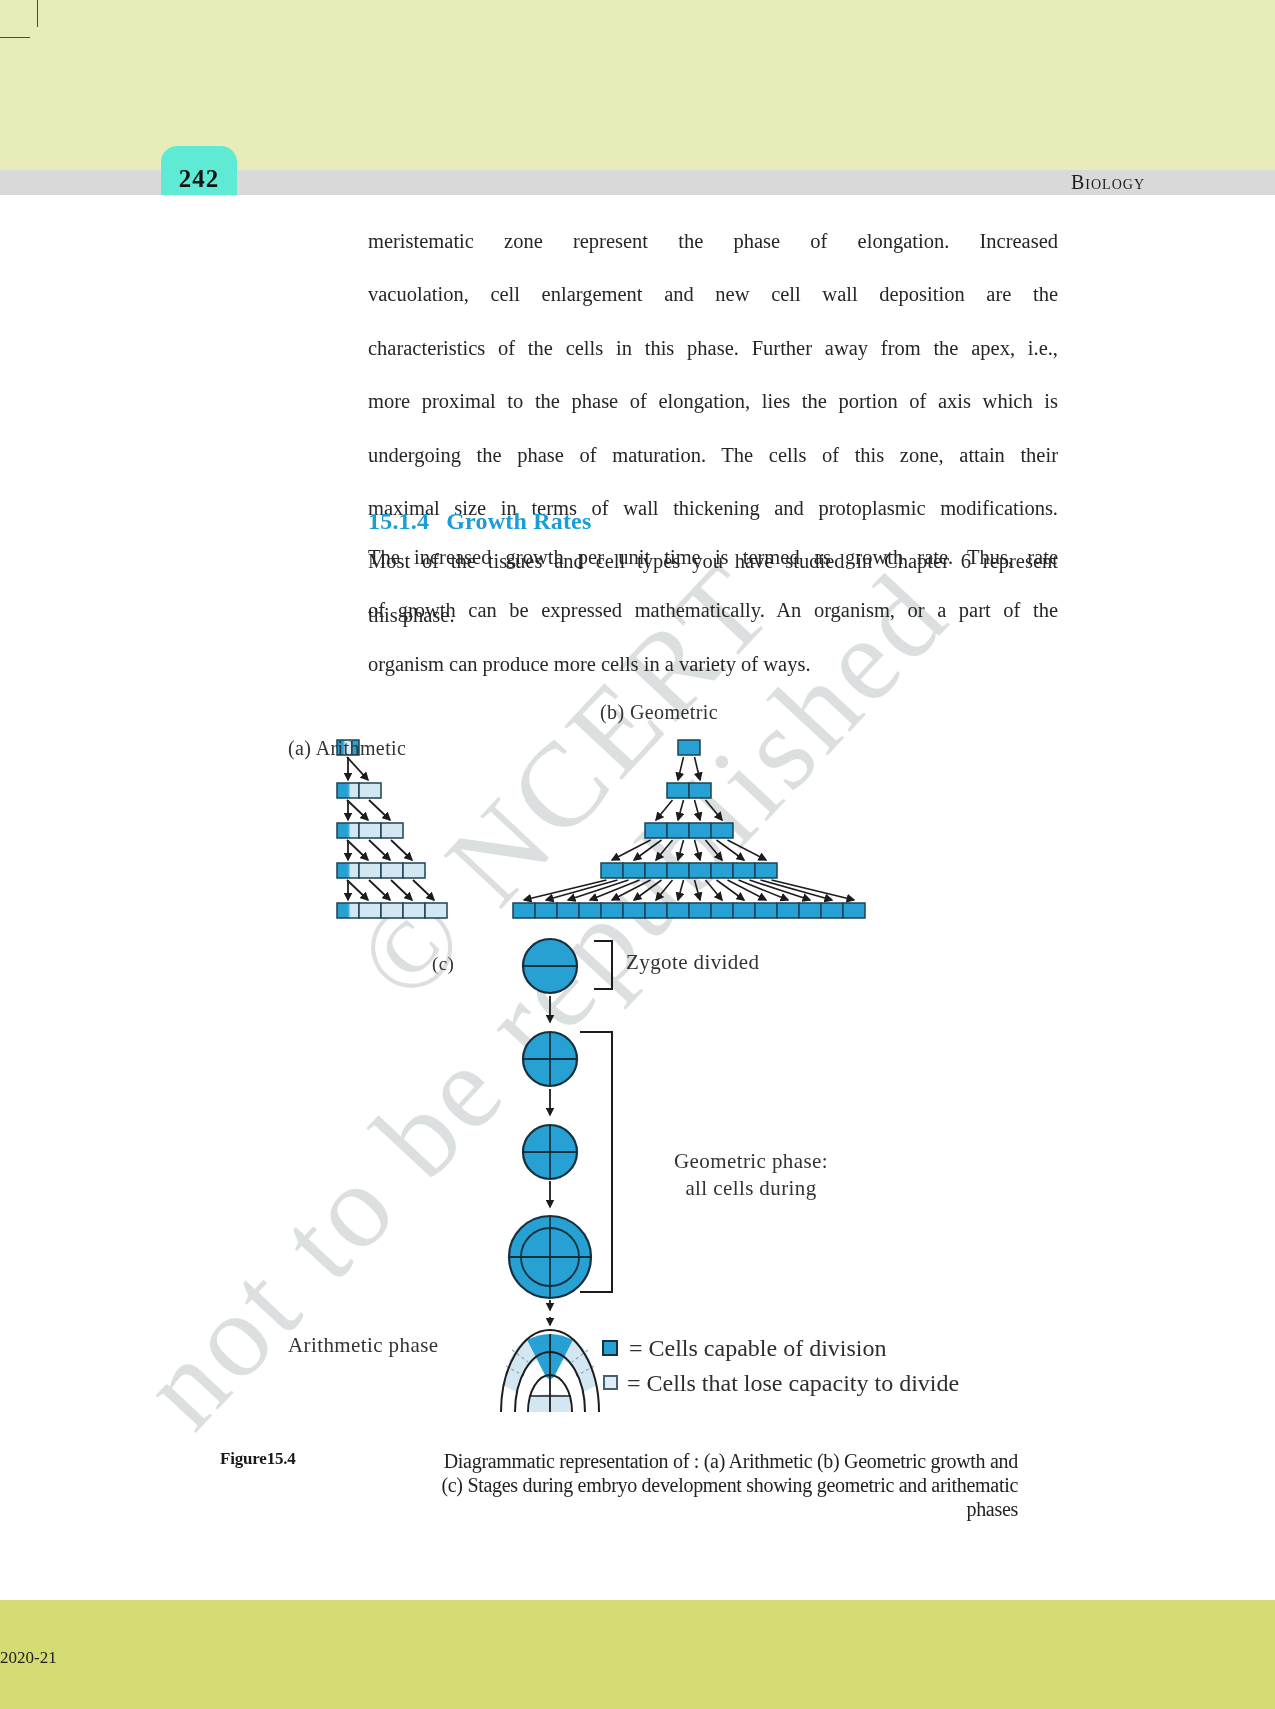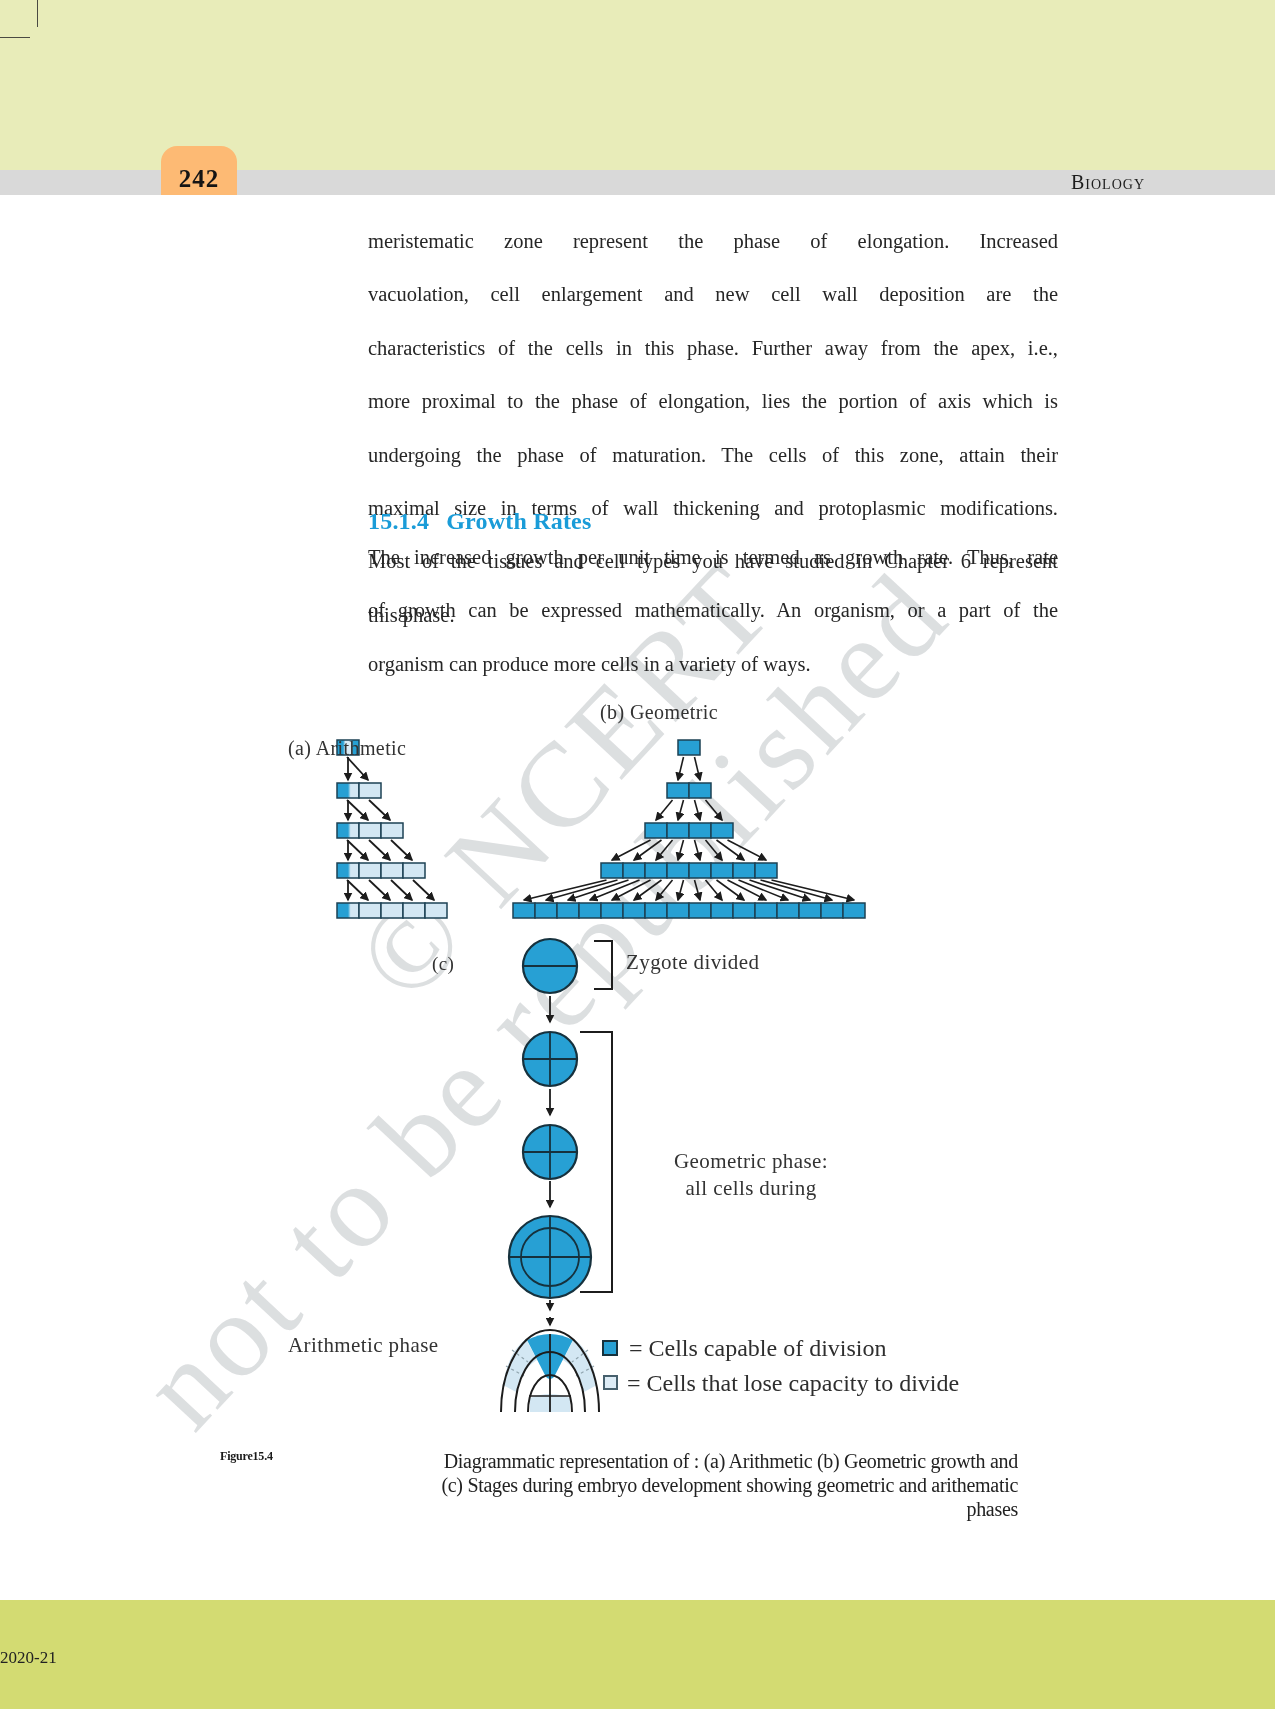--- a/index.html
+++ b/index.html
@@ -6,21 +6,21 @@
   #page{
     position:relative;width:1275px;height:1709px;overflow:hidden;
     background:#ffffff;font-family:"Liberation Serif",serif;color:#2a2a2a;
   }
   
   .band-top{position:absolute;left:0;top:0;width:100%;height:170px;background:var(--band-top);}
   .header-strip{position:absolute;left:0;top:170px;width:100%;height:25px;background:var(--strip-gray);}
   .band-bottom{position:absolute;left:0;top:1600px;width:100%;height:109px;background:var(--band-bottom);}
   .footer-year{position:absolute;left:0;top:1648px;width:100%;text-align:left;font-size:17px;color:#222;}
   
-  .page-tab{position:absolute;left:161px;top:146px;width:76px;height:49px;background:#fdba74;border-radius:16px 16px 0 0;}
+  .page-tab{position:absolute;left:161px;top:146px;width:76px;height:49px;background:#5eead4;border-radius:16px 16px 0 0;}
   .page-number{position:absolute;left:0;bottom:2px;width:100%;text-align:center;font-weight:bold;font-size:25px;color:#141414;letter-spacing:1px;}
   .running-head{position:absolute;top:170px;right:130px;height:34px;line-height:25px;font-variant:small-caps;font-size:20px;letter-spacing:1px;color:#1c1c1c;}
   
   .crop{position:absolute;background:#4a4a42;}
   
   .para{position:absolute;left:368px;width:690px;}
   #para1{top:228px;}
   #para2{top:544px;}
   .para .line{font-size:20.5px;line-height:26.7px;text-align:justify;color:#262626;}
   .para .line.j::after{content:"";display:inline-block;width:100%;height:0;}
@@ -40,21 +40,21 @@
   #zygote-label{left:626px;top:950px;font-size:21px;}
   #geo-phase{left:636px;top:1148px;width:230px;text-align:center;font-size:21px;line-height:27px;}
   #arith-phase{left:288px;top:1333px;font-size:21px;}
   .legend-swatch{position:absolute;width:16px;height:16px;box-sizing:border-box;}
   #legend-swatch-1{left:602px;top:1340px;background:var(--cell-blue);border:2px solid #16313d;}
   #legend-swatch-2{left:603px;top:1375px;width:15px;height:15px;background:#ddecf6;border:2px solid #47606d;}
   .legend-text{position:absolute;font-size:24px;color:#2e2e2e;}
   #legend-text-1{left:629px;top:1335px;}
   #legend-text-2{left:627px;top:1370px;}
   
-  .caption-label{position:absolute;left:220px;top:1449px;font-size:12px;font-weight:bold;color:#1a1a1a;letter-spacing:-0.2px;}
+  .caption-label{position:absolute;left:220px;top:1449px;font-size:17px;font-weight:bold;color:#1a1a1a;letter-spacing:-0.2px;}
   .caption-lines{position:absolute;left:298px;top:1449px;width:720px;}
   .caption-lines .line{font-size:20px;line-height:24px;color:#222;letter-spacing:-0.3px;text-align:right;}
 </style>
 </head>
 <body>
 
 <div id="page" style="--cell-blue: #27a0d4; --heading-blue: #1a9cd8; --band-top: #e8ecb9; --band-bottom: #d3db72; --strip-gray: #d9d9d9;">
 
   <div class="band-top"></div>
   <div class="header-strip"></div>

